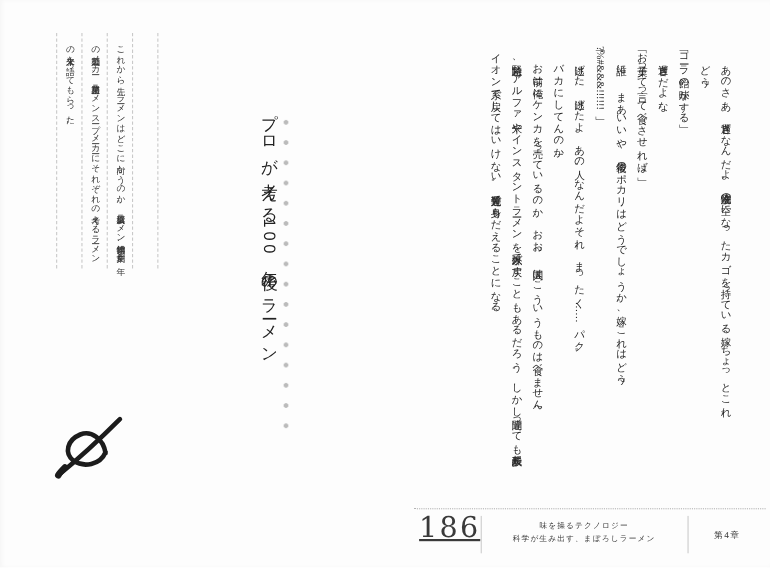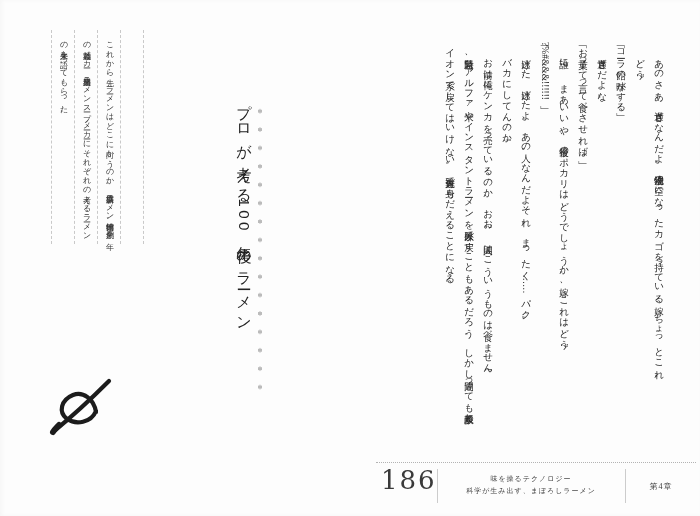--- a/index.html
+++ b/index.html
@@ -49,34 +49,34 @@
   .scribble { position:absolute; left:45px; top:374px; }
 
   
   .footer-rule {
     position:absolute; left:376px; top:462px; width:320px;
     border-top:1px dotted #b3b3b3;
   }
   .page-number {
     position:absolute; left:381px; top:467px;
     font-family:"DejaVu Serif",serif;
-    font-size:26px; letter-spacing:2px; color:#3a3a3a; line-height:1;
+    font-size:26px; letter-spacing:2px; color:#3a3a3a; line-height:1;text-decoration:underline;
   }
   .fdiv { position:absolute; top:469px; height:34px; width:0; border-left:1px solid #cccccc; }
   .fdiv-left { left:437px; } .fdiv-right { left:625px; }
   .footer-center {
     position:absolute; left:437px; top:473px; width:188px;
     text-align:center; font-size:7px; letter-spacing:1px;
     line-height:12px; color:#3d3d3d;
     font-family:"Liberation Sans","DejaVu Sans",sans-serif;
   }
   .chapter-no {
     position:absolute; left:625px; top:481px; width:72px;
     text-align:center; font-size:8px; letter-spacing:1px; color:#3d3d3d;
-    font-family:Liberation Serif, serif;
+    font-family:Liberation Mono, monospace;
   }
 </style>
 </head>
 <body>
 
 <div class="page">
 
   <div class="intro-rule r1"></div>
   <div class="intro-rule r2"></div>
   <div class="intro-rule r3"></div>

